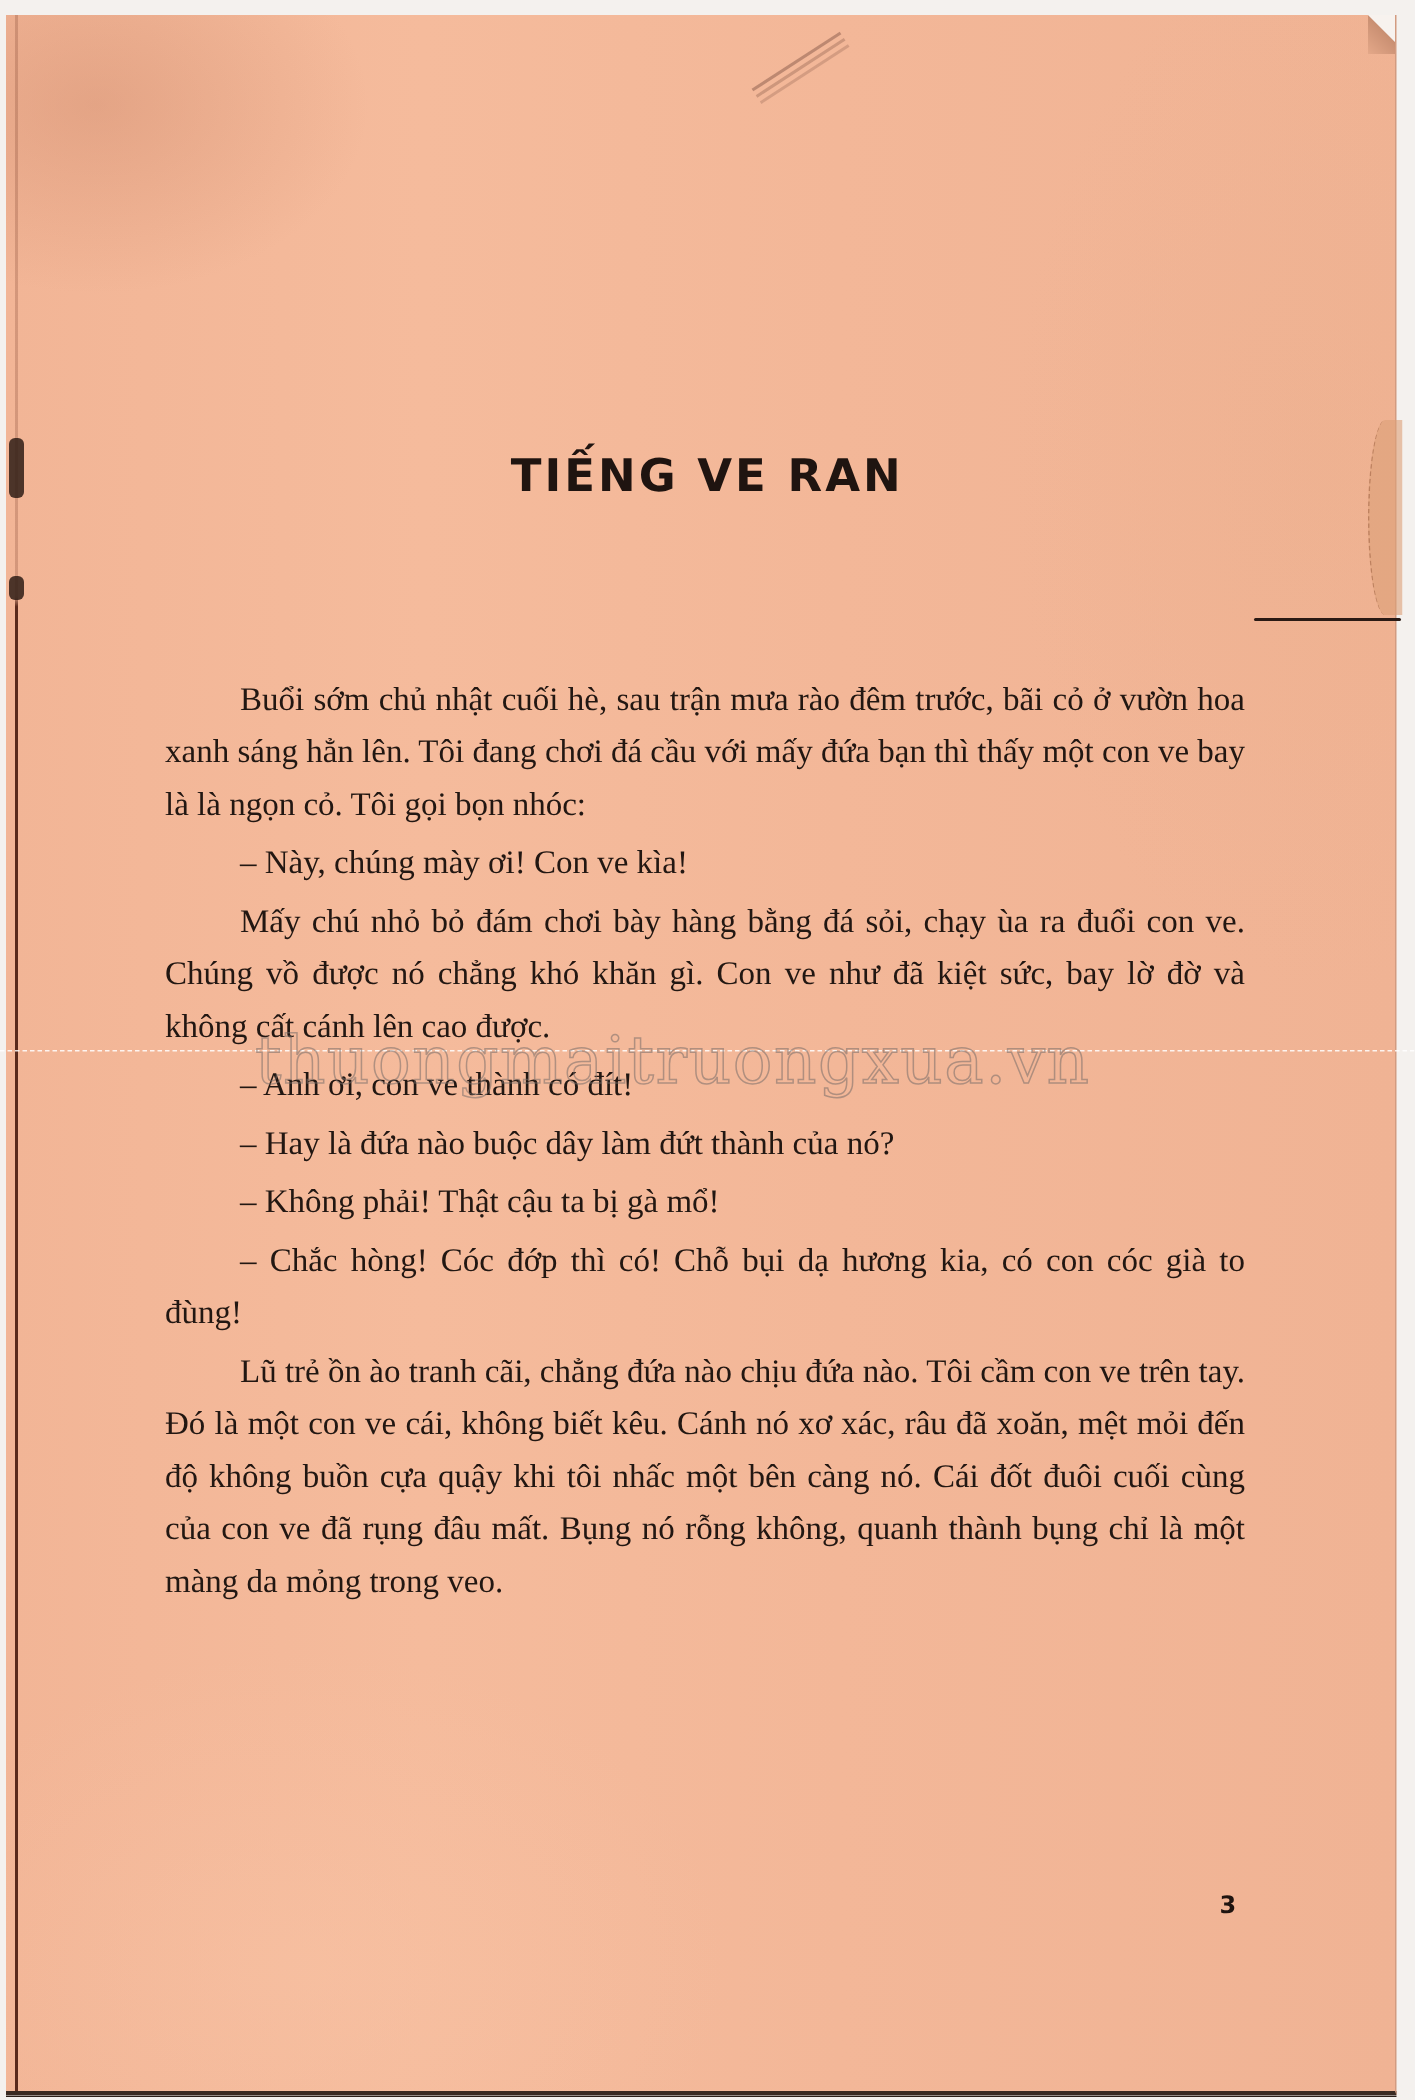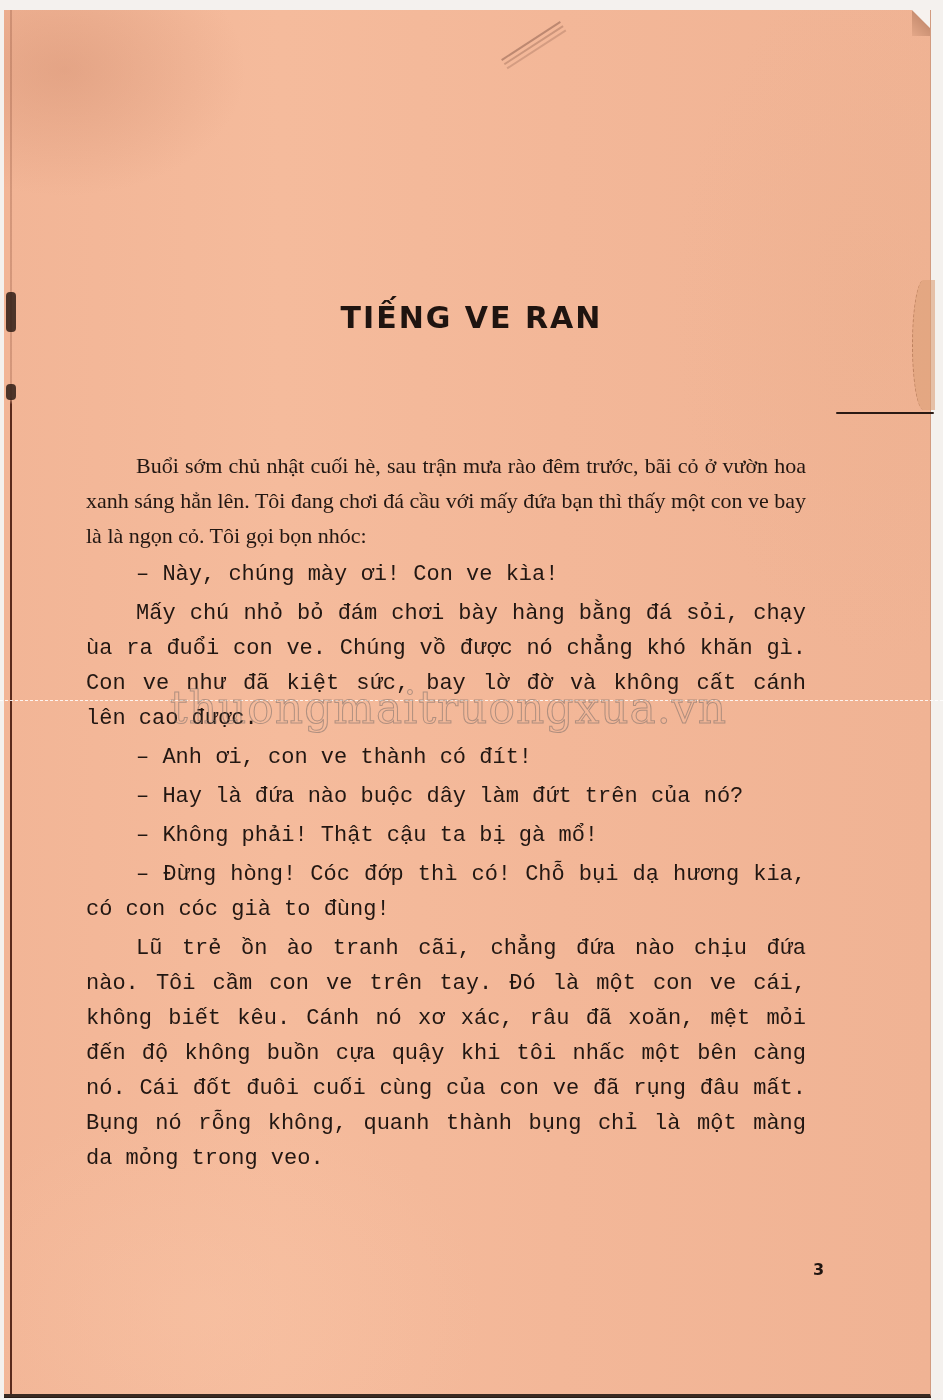--- a/index.html
+++ b/index.html
@@ -96,35 +96,35 @@
       font-family: "DejaVu Sans", sans-serif;
       font-weight: bold;
       font-size: 30px;
       letter-spacing: 2px;
       color: #1f1410;
       margin: 0;
     }
 
     .body-text {
       position: absolute;
-      left: 86px;
+      left: 110px;
       top: 448px;
       width: 720px;
       font-family: "Liberation Serif", serif;
       font-size: 22px;
       color: #221712;
       line-height: 35px;
     }
     .body-text p {
       margin: 0;
       text-align: justify;
       text-align-last: left;
     }
     .indent { text-indent: 50px; }
-    .gap { margin-top: 4px !important; font-family: Liberation Mono, monospace; }
+    .gap { margin-top: 4px !important; }
 
     .watermark-band {
       position: absolute;
       left: 0;
       top: 700px;
       width: 943px;
       height: 0;
       border-top: 1px dashed rgba(255,255,255,0.85);
     }
     .watermark {
@@ -164,23 +164,23 @@
     <div class="pen-mark"></div>
   </div>
 
   <h1 class="title">TIẾNG VE RAN</h1>
 
   <div class="body-text">
     <p class="indent">Buổi sớm chủ nhật cuối hè, sau trận mưa rào đêm trước, bãi cỏ ở vườn hoa xanh sáng hẳn lên. Tôi đang chơi đá cầu với mấy đứa bạn thì thấy một con ve bay là là ngọn cỏ. Tôi gọi bọn nhóc:</p>
     <p class="indent gap">– Này, chúng mày ơi! Con ve kìa!</p>
     <p class="indent gap">Mấy chú nhỏ bỏ đám chơi bày hàng bằng đá sỏi, chạy ùa ra đuổi con ve. Chúng vồ được nó chẳng khó khăn gì. Con ve như đã kiệt sức, bay lờ đờ và không cất cánh lên cao được.</p>
     <p class="indent gap">– Anh ơi, con ve thành có đít!</p>
-    <p class="indent gap">– Hay là đứa nào buộc dây làm đứt trên của nó?</p>
+    <p class="indent gap">– Hay là đứa nào buộc dây làm đứt thành của nó?</p>
     <p class="indent gap">– Không phải! Thật cậu ta bị gà mổ!</p>
-    <p class="indent gap">– Đừng hòng! Cóc đớp thì có! Chỗ bụi dạ hương kia, có con cóc già to đùng!</p>
+    <p class="indent gap">– Chắc hòng! Cóc đớp thì có! Chỗ bụi dạ hương kia, có con cóc già to đùng!</p>
     <p class="indent gap">Lũ trẻ ồn ào tranh cãi, chẳng đứa nào chịu đứa nào. Tôi cầm con ve trên tay. Đó là một con ve cái, không biết kêu. Cánh nó xơ xác, râu đã xoăn, mệt mỏi đến độ không buồn cựa quậy khi tôi nhấc một bên càng nó. Cái đốt đuôi cuối cùng của con ve đã rụng đâu mất. Bụng nó rỗng không, quanh thành bụng chỉ là một màng da mỏng trong veo.</p>
   </div>
 
   <div class="watermark-band"></div>
   <div class="watermark">thuongmaitruongxua.vn</div>
 
   <div class="page-number">3</div>
 </div>
 
 </body></html>

